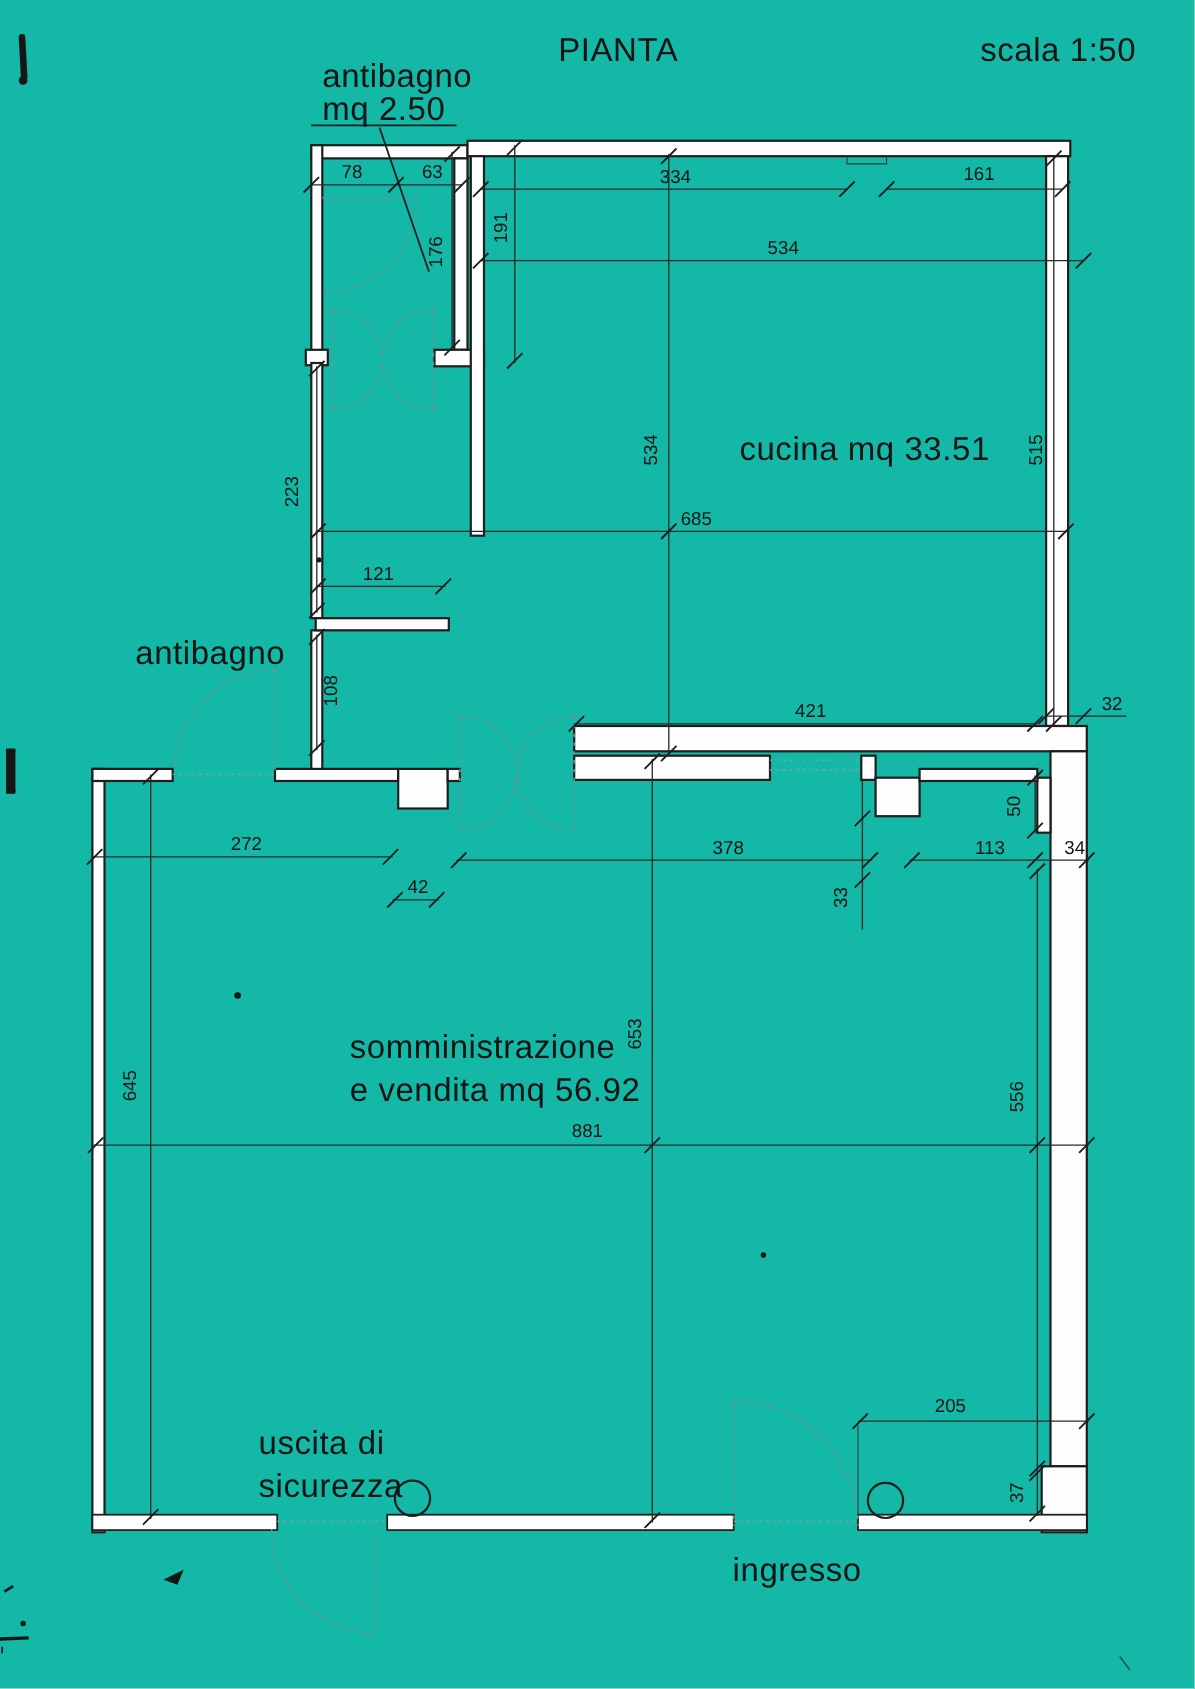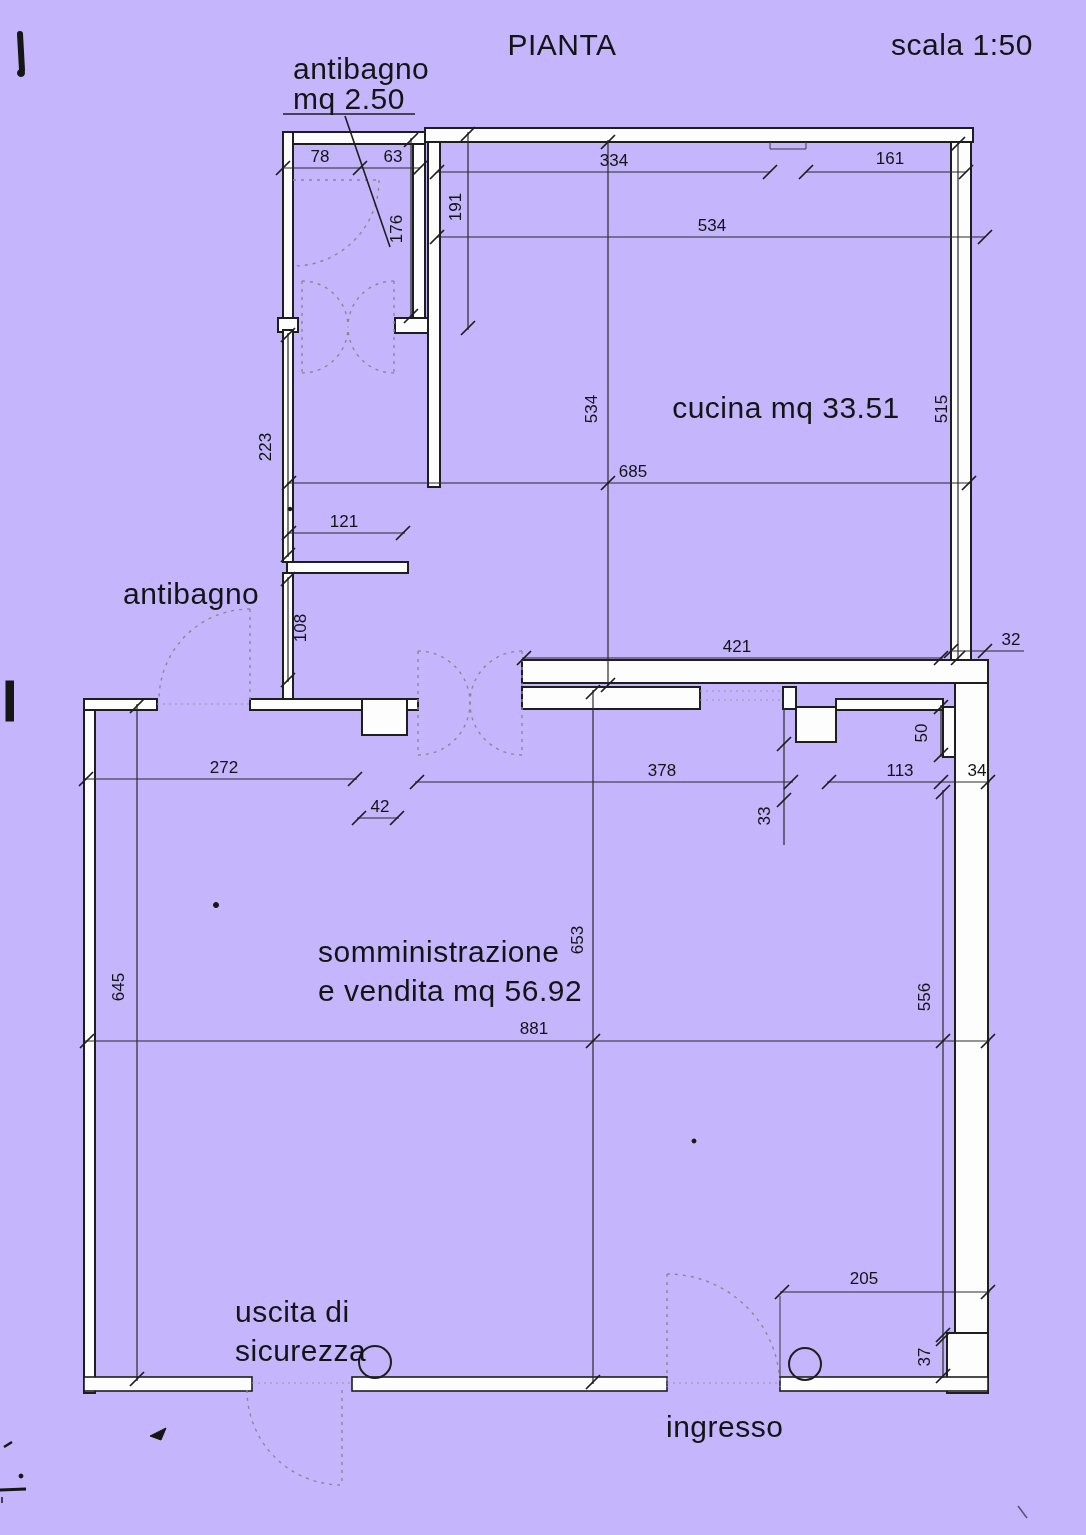--- a/index.html
+++ b/index.html
@@ -1,18 +1,18 @@
 <!DOCTYPE html>
 <html><head>
 <meta charset="utf-8">
 <style>
   html,body { margin:0; padding:0; background:#e8e8e8; }
   .sheet {
     position:relative; width:1086px; height:1535px; margin:0 auto;
-    background:#c4b5fd; overflow:hidden;
+    background:#14b8a6; overflow:hidden;
     font-family:"Liberation Sans", sans-serif;
   }
   svg { position:absolute; left:0; top:0; }
   .wall   { fill:#fdfdfd; stroke:#1e1e1e; stroke-width:2; }
   .sill   { fill:#fdfdfd; stroke:#1e1e1e; stroke-width:1.6; }
   .dim    { stroke:#2a2a2a; stroke-width:1.2; fill:none; }
   .dimthin{ stroke:#3a3a3a; stroke-width:1; fill:none; }
   .ticks  { stroke:#1e1e1e; stroke-width:1.7; fill:none; }
   .swing  { stroke:#8a8a8a; stroke-width:1.4; fill:none; stroke-dasharray:3 5; }
   .openln { stroke:#9a9a9a; stroke-width:1.2; fill:none; stroke-dasharray:2 4; }

